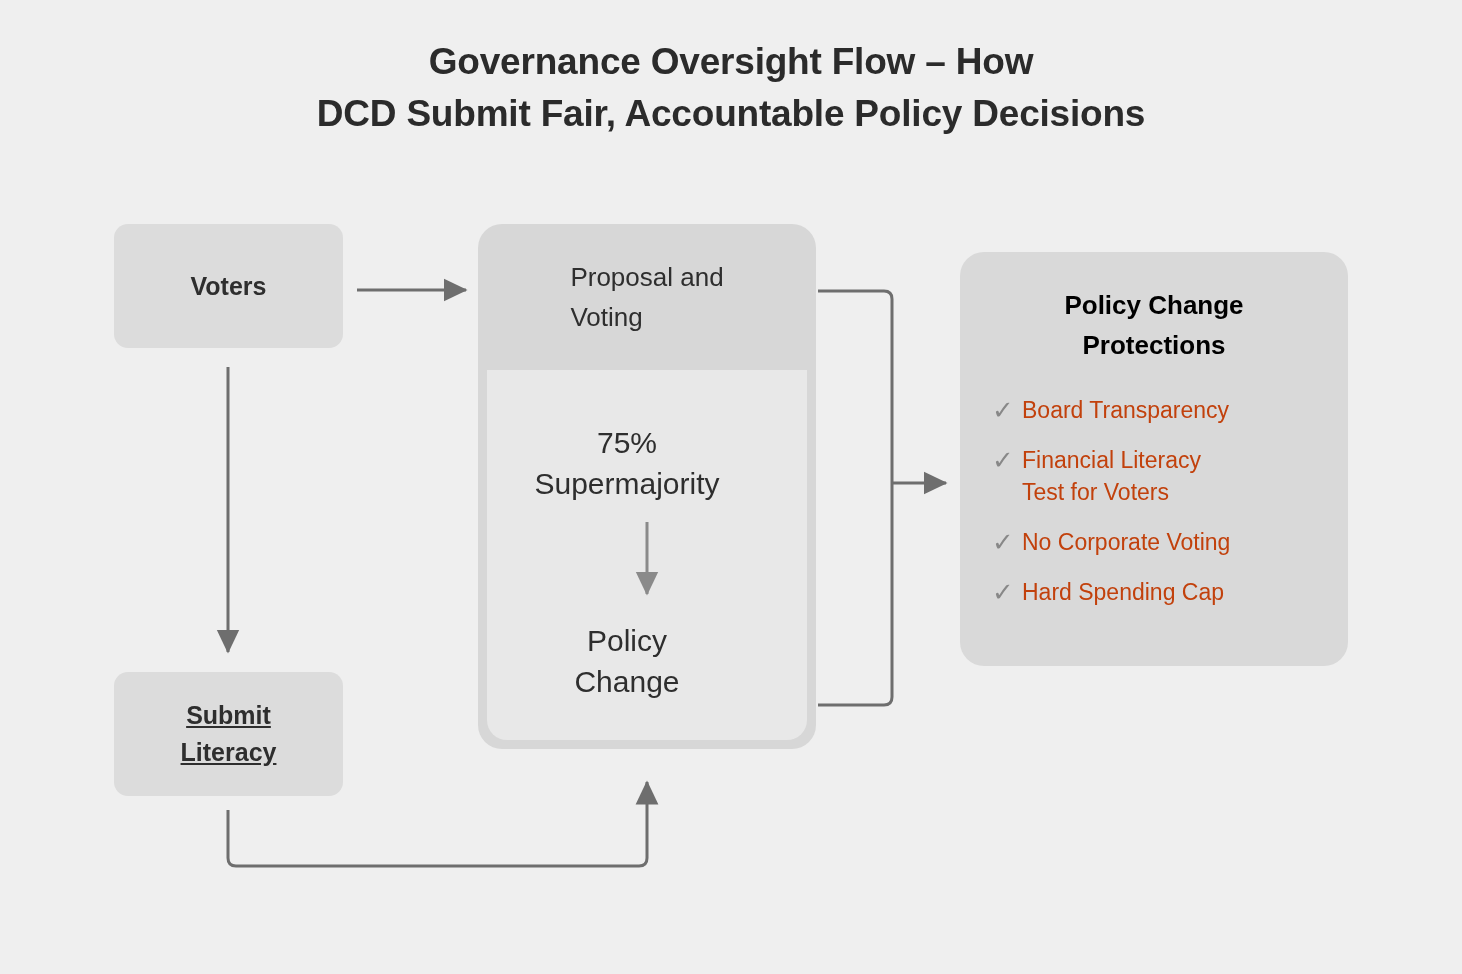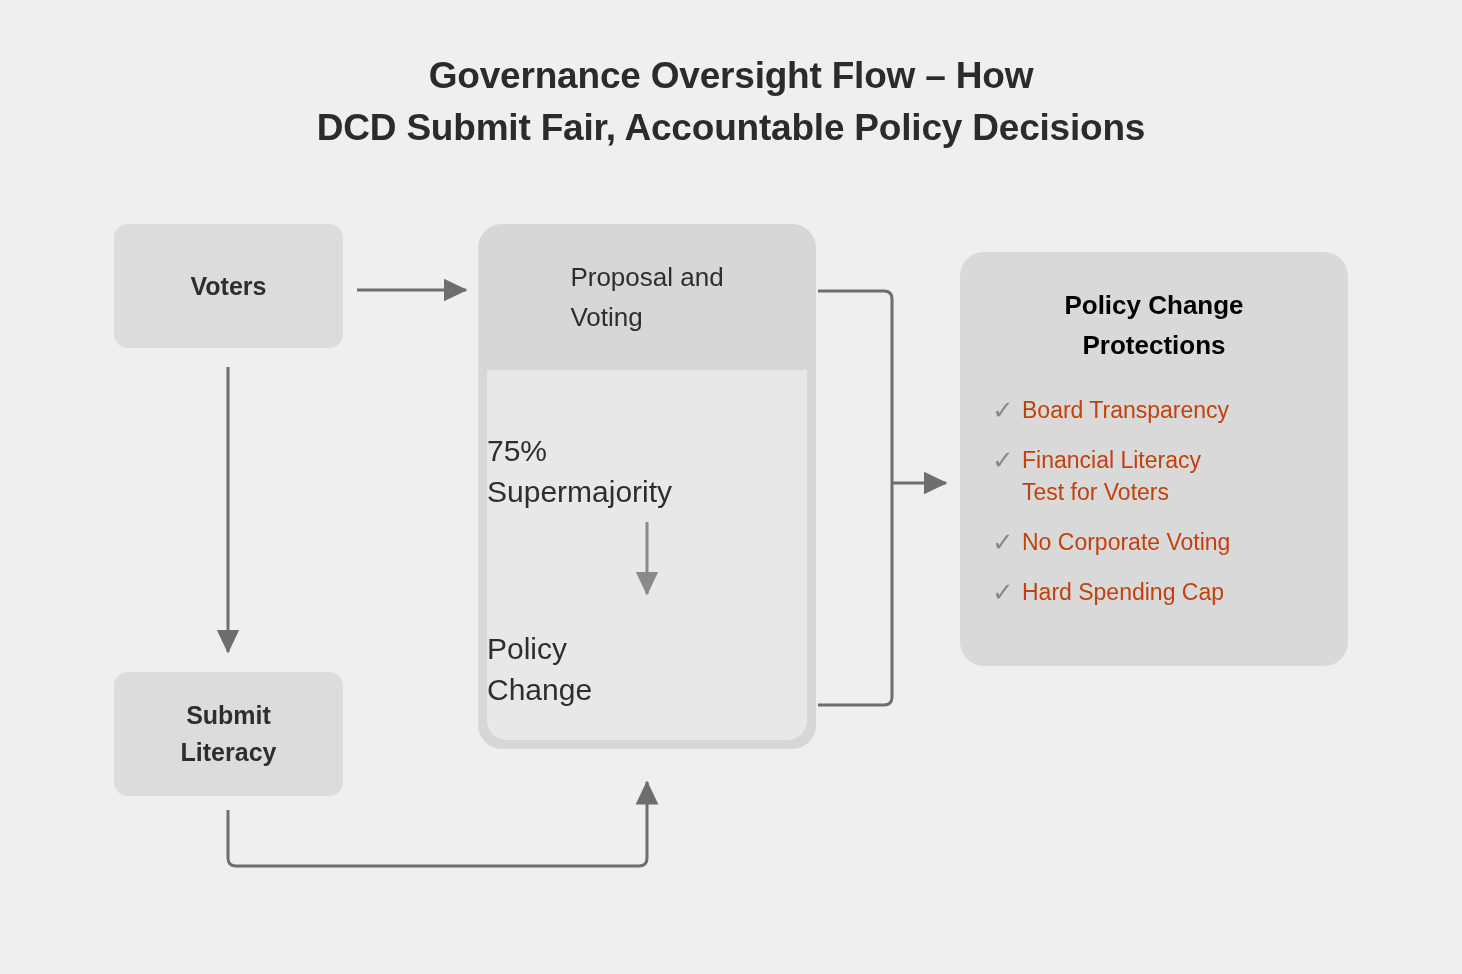--- a/index.html
+++ b/index.html
@@ -16,21 +16,21 @@
     width: 1462px;
     height: 974px;
     background: #efefef;
     overflow: hidden;
   }
 
   
   #title {
     position: absolute;
     left: 0;
-    top: 50px;
+    top: 36px;
     width: 1462px;
     text-align: center;
     font-size: 37px;
     font-weight: bold;
     line-height: 52px;
     color: #2b2b2b;
     letter-spacing: -0.2px;
   }
   #title .ln { display: block; }
 
@@ -56,20 +56,21 @@
     width: 229px;
     height: 124px;
   }
 
   #submit-node {
     left: 114px;
     top: 672px;
     width: 229px;
     height: 124px;
     line-height: 37px;
+    text-decoration: underline;
   }
 
   
   #process-group {
     position: absolute;
     left: 478px;
     top: 224px;
     width: 338px;
     height: 525px;
     background: #d7d7d7;
@@ -96,25 +97,25 @@
     top: 146px;
     width: 320px;
     height: 370px;
     background: #e8e8e8;
     border-bottom-left-radius: 20px;
     border-bottom-right-radius: 20px;
   }
   .process-step {
     position: absolute;
     width: 280px;
+    text-align: center;
     font-size: 30px;
     font-weight: normal;
     line-height: 41px;
     color: #2e2e2e;
-    margin-top: 8px;
   }
   #threshold-step { top: 52px; }
   #outcome-step { top: 250px; }
 
   
   #inner-arrow {
     position: absolute;
     left: 0;
     top: 150px;
     width: 320px;

